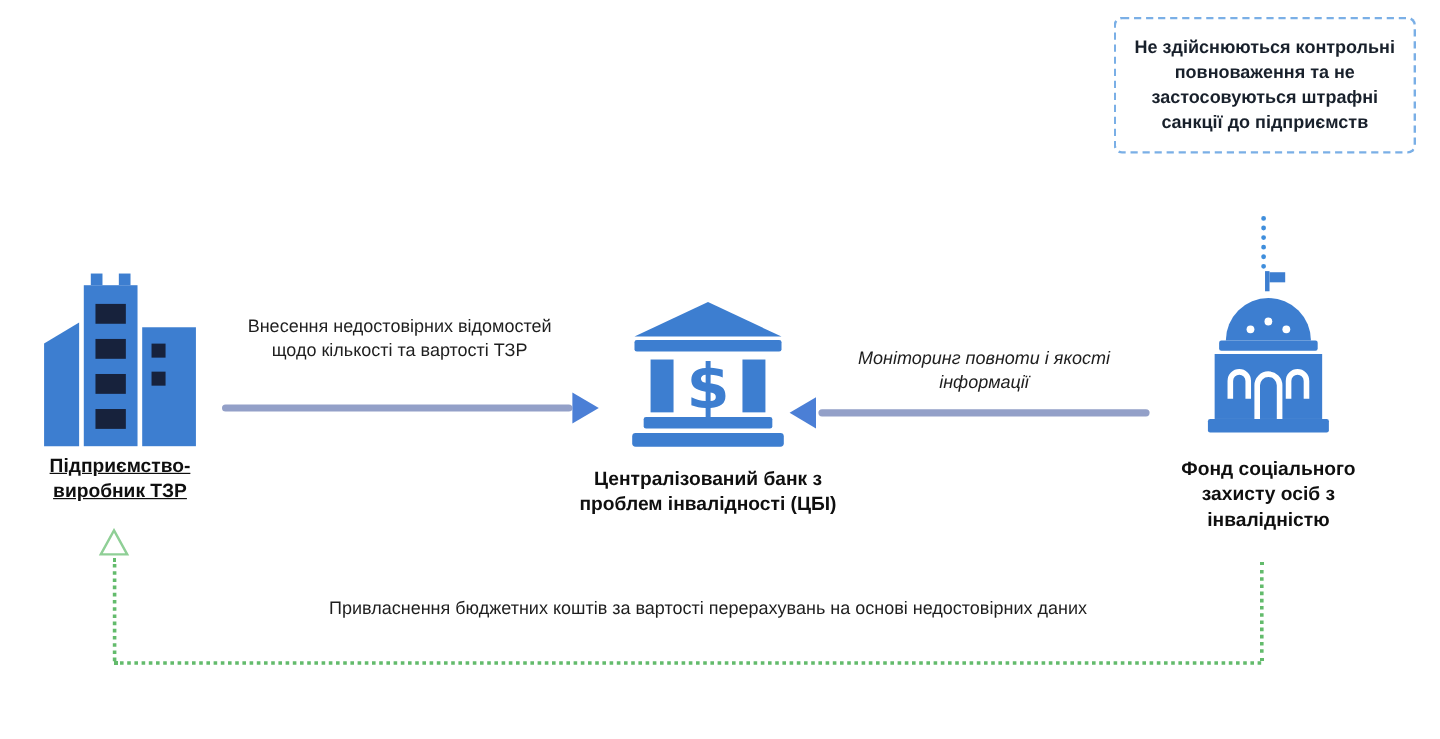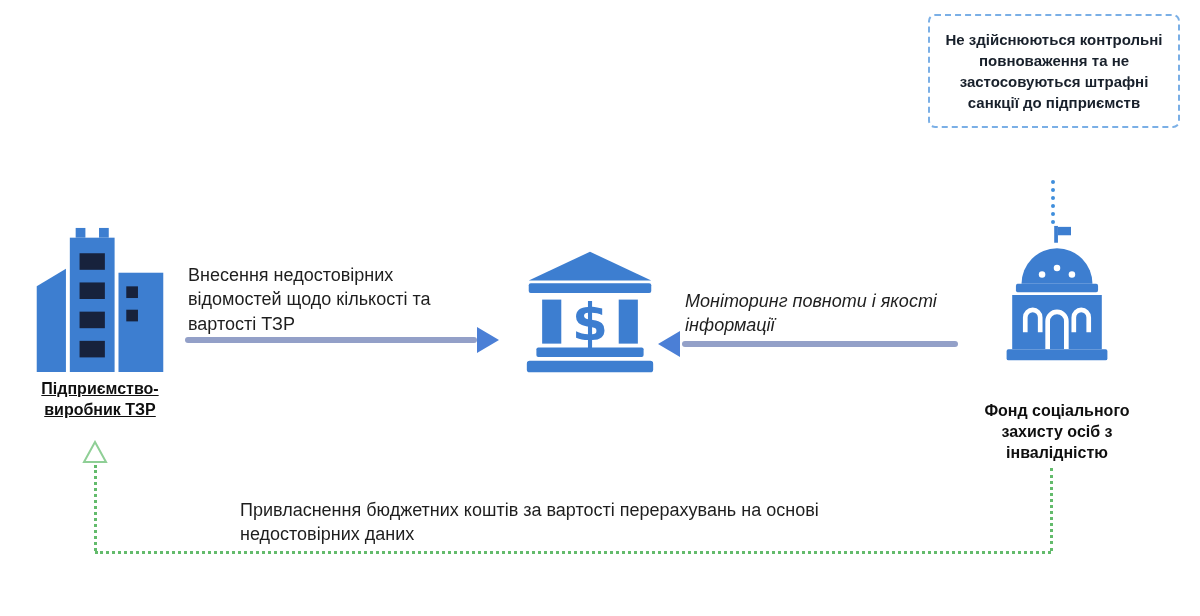--- a/index.html
+++ b/index.html
@@ -9,24 +9,24 @@
   
   .node { position:absolute; text-align:center; }
   .node .icon svg { display:block; margin:0 auto; }
   .node-label { font-weight:700; color:#0f0f0f; font-size:16px; line-height:1.32; text-align:center; }
 
   .node-manufacturer { left:20px; top:226px; width:160px; }
   .node-manufacturer .node-label { margin-top:6px;text-decoration:underline; }
   .node-bank { left:465px; top:251px; width:250px; }
   .node-bank .node-label { margin-top:14px; }
   .node-fund { left:962px; top:222px; width:190px; }
-  .node-fund .node-label { margin-top:32px; }
+  .node-fund .node-label { margin-top:13px; }
 
   
-  .edge-label { position:absolute; text-align:left; font-size:18px; line-height:1.35; color:#1e1e1e; }
+  .edge-label { position:absolute; text-align:center; font-size:15px; line-height:1.35; color:#1e1e1e; }
   .label-edge1 { left:188px; top:263px; width:290px; }
   .label-edge2 { left:685px; top:289px; width:270px;font-style:italic; }
   .label-edge3 { left:240px; top:498px; width:700px; }
 
   
   .arrow-shaft { position:absolute; height:6px; background:#93A0C8; border-radius:3px; }
   .shaft-1 { left:185px; top:337px; width:292px; }
   .shaft-2 { left:682px; top:341px; width:276px; }
   .arrow-head { position:absolute; width:0; height:0; }
   .head-right { left:477px; top:327px; border-top:13px solid transparent; border-bottom:13px solid transparent; border-left:22px solid #4B7FD6; }
@@ -79,20 +79,21 @@
       <svg width="134" height="124" viewBox="0 0 140 128">
         <polygon points="70,0 6,30 134,30" fill="#3D7ED0"></polygon>
         <rect x="6" y="33" width="128" height="10" rx="2" fill="#3D7ED0"></rect>
         <rect x="20" y="50" width="20" height="46" fill="#3D7ED0"></rect>
         <rect x="100" y="50" width="20" height="46" fill="#3D7ED0"></rect>
         <text x="70" y="92" font-size="54" font-weight="bold" fill="#3D7ED0" text-anchor="middle" font-family="DejaVu Sans, sans-serif">$</text>
         <rect x="14" y="100" width="112" height="10" rx="2" fill="#3D7ED0"></rect>
         <rect x="4" y="114" width="132" height="12" rx="3" fill="#3D7ED0"></rect>
       </svg>
     </span>
+    <div class="node-label">Централізований банк з проблем інвалідності (ЦБІ)</div>
   </div>
 
   <div class="node node-fund">
     <span class="icon">
       <svg width="112" height="146" viewBox="0 0 120 148">
         <rect x="57" y="0" width="4" height="18" fill="#3D7ED0"></rect>
         <rect x="61" y="1" width="14" height="9" fill="#3D7ED0"></rect>
         <path d="M 22 62 A 38 38 0 0 1 98 62 Z" fill="#3D7ED0"></path>
         <circle cx="44" cy="52" r="3.5" fill="#ffffff"></circle>
         <circle cx="60" cy="45" r="3.5" fill="#ffffff"></circle>

